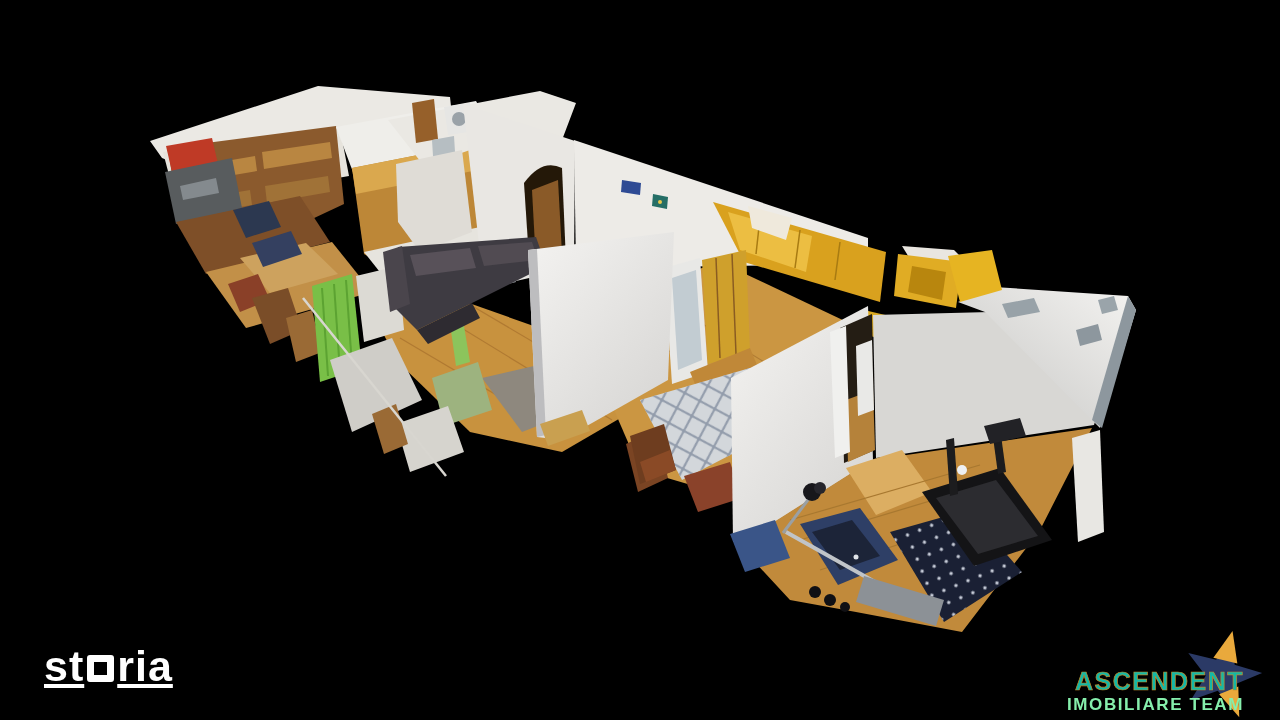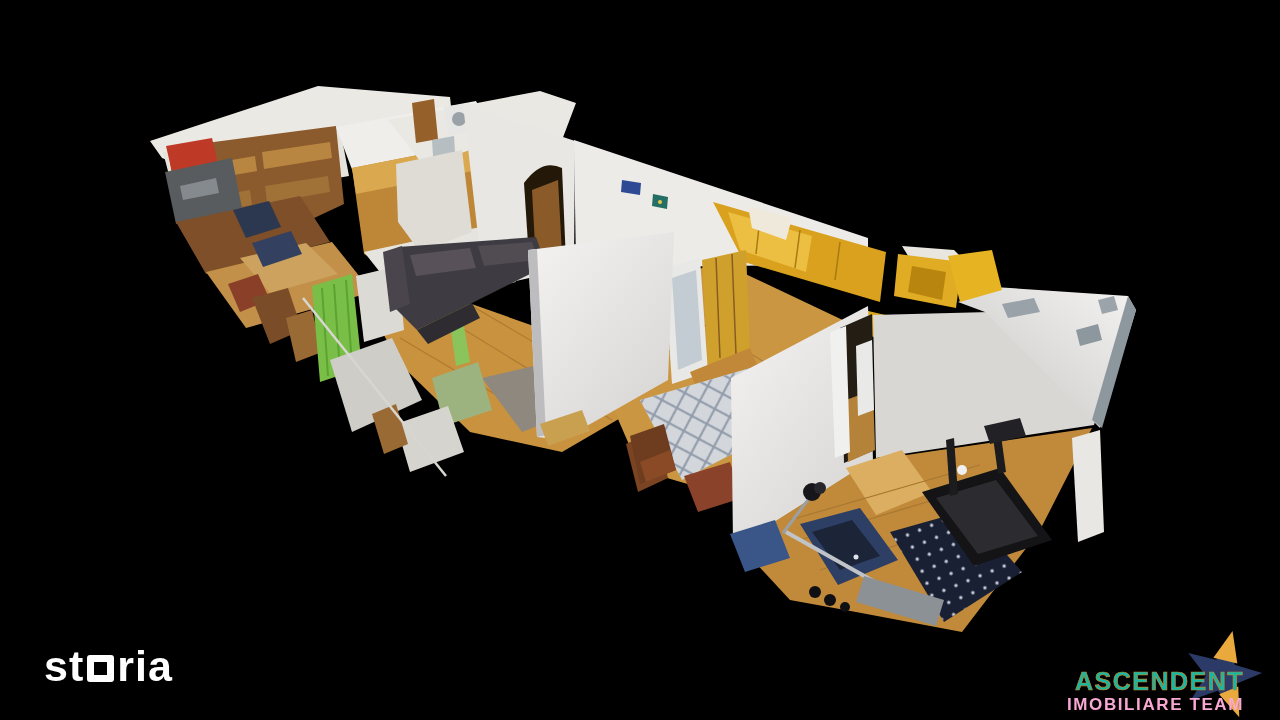--- a/index.html
+++ b/index.html
@@ -1,28 +1,28 @@
 <!DOCTYPE html>
 <html><head>
 <meta charset="utf-8">
 <style>
   html,body{margin:0;padding:0;background:#000;}
   .stage{position:relative;width:1280px;height:720px;background:#000;overflow:hidden;
          font-family:"Liberation Sans",sans-serif;}
   .scene-svg{position:absolute;left:0;top:0;width:1280px;height:720px;display:block;cursor:grab;}
   
   .storia{position:absolute;left:44px;top:645px;color:#fff;font-size:43px;font-weight:700;
-          letter-spacing:1px;line-height:1;user-select:none;}
+          letter-spacing:1px;line-height:1;user-select:none;text-decoration:underline;}
   .storia .sq{display:inline-block;width:13px;height:13px;border:7px solid #fff;border-radius:3px;
           margin:0 3px;vertical-align:-1px;}
   
   .agency{position:absolute;right:36px;top:669px;text-align:right;line-height:1;user-select:none;z-index:2;}
   .agency .l1{font-size:25px;font-weight:800;letter-spacing:1.5px;color:#14b8a6;
           -webkit-text-stroke:0.7px #c08a28;}
-  .agency .l2{font-size:17px;font-weight:800;letter-spacing:1.6px;color:#f9a8d4;margin-top:2px;text-align:center;}
+  .agency .l2{font-size:17px;font-weight:800;letter-spacing:1.6px;color:#86efac;margin-top:2px;text-align:center;}
   .agency-star{position:absolute;right:12px;top:630px;width:92px;height:90px;z-index:1;}
 </style>
 </head>
 <body>
 
 <div class="stage">
 
   <svg class="scene-svg" viewBox="0 0 1280 720" xmlns="http://www.w3.org/2000/svg">
     <defs>
       <linearGradient id="gWallA" x1="0" y1="0" x2="0.8" y2="1">

